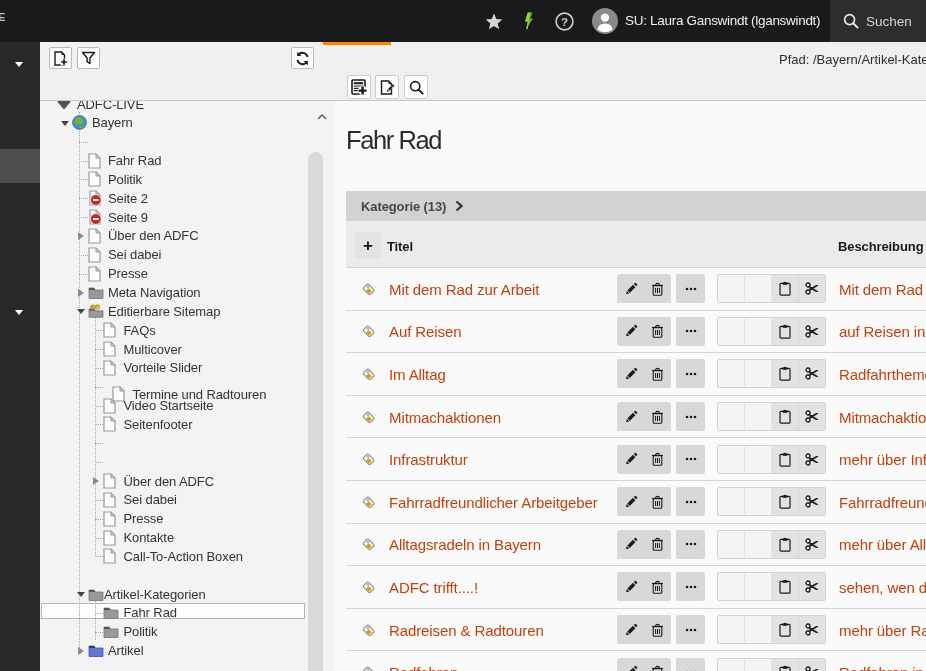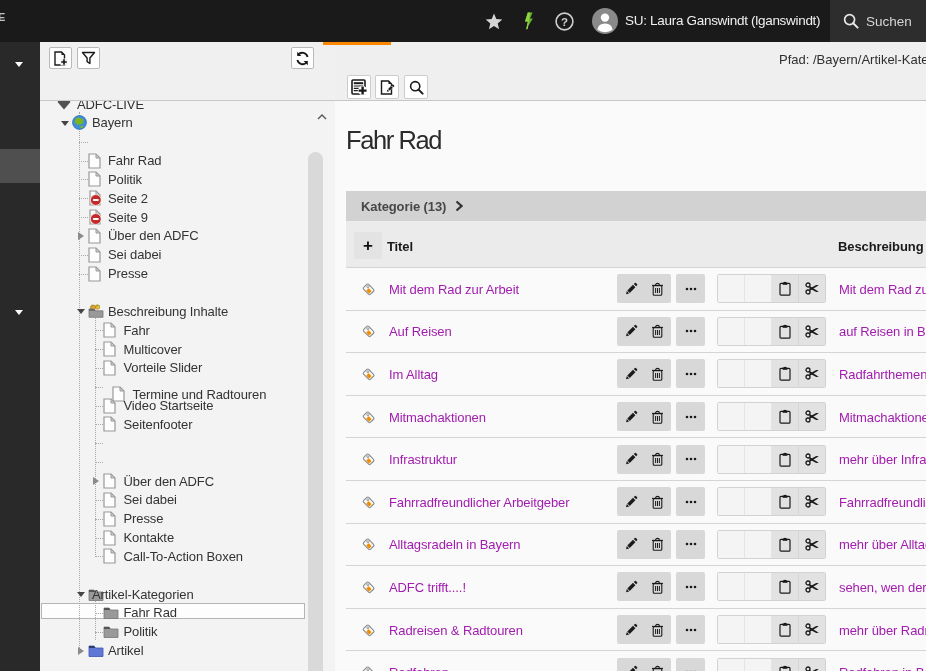--- a/index.html
+++ b/index.html
@@ -43,21 +43,21 @@
 #pfad{position:absolute;top:10px;left:444px;width:147px;font-size:13px;color:#2f2f2f;white-space:nowrap;overflow:hidden;}
 .dbtn{position:absolute;top:33px;width:24px;height:24px;background:#fff;border:1px solid #ccc;border-radius:2px;display:flex;align-items:center;justify-content:center;}
 h1{position:absolute;top:84px;left:11px;font-size:25.5px;font-weight:400;color:#2b2b2b;letter-spacing:-1.4px;white-space:nowrap;}
 #panel{position:absolute;top:149px;left:11px;width:581px;}
 #panelhead{height:30px;background:#d2d2d2;display:flex;align-items:center;font-size:13px;font-weight:bold;color:#474747;padding-left:15px;letter-spacing:-0.1px;}
 #panelhead .arr{margin-left:9px;display:flex;}
 #thead{height:46px;background:#ebebeb;position:relative;font-size:13px;font-weight:bold;color:#1a1a1a;}
 #plusbtn{position:absolute;left:8px;top:11px;width:28px;height:27px;background:#e3e3e3;border-radius:2px;display:flex;align-items:center;justify-content:center;font-size:17px;font-weight:bold;color:#111;}
 #th-titel{position:absolute;left:41px;top:18px;letter-spacing:-0.1px;}
 #th-beschr{position:absolute;left:492px;top:18px;letter-spacing:-0.1px;}
-.row{height:42.6px;background:#fafafa;border-top:1px solid #d4d4d4;position:relative;font-size:13px;color:#a21caf;}
+.row{height:42.6px;background:#fafafa;border-top:1px solid #d4d4d4;position:relative;font-size:15px;color:#c2410c;}
 .rtitle{position:absolute;left:43px;top:50%;transform:translateY(-50%);white-space:nowrap;letter-spacing:-0.1px;}
 .rdesc{position:absolute;left:493px;top:50%;transform:translateY(-50%);white-space:nowrap;letter-spacing:-0.1px;}
 .rtag{position:absolute;left:15px;top:50%;margin-top:-8px;}
 .bgrp1{position:absolute;left:271px;top:50%;margin-top:-14.5px;width:54px;height:29px;background:#d8d8d8;border-radius:2px;display:flex;}
 .bgrp1 div{flex:1;display:flex;align-items:center;justify-content:center;}
 .bmore{position:absolute;left:330px;top:50%;margin-top:-14.5px;width:29px;height:29px;background:#d8d8d8;border-radius:2px;display:flex;align-items:center;justify-content:center;}
 .bgrp2{position:absolute;left:371px;top:50%;margin-top:-14.5px;width:109px;height:29px;border:1px solid #d2d2d2;border-radius:2px;display:flex;overflow:hidden;}
 .bgrp2 .dis{width:27px;background:#f4f4f4;border-right:1px solid #e4e4e4;}
 .bgrp2 .act{flex:1;background:#e2e2e2;display:flex;align-items:center;justify-content:center;}
 </style>
@@ -210,41 +210,51 @@
       </div>
 <div class="trow" style="top:231.65px;">
         <span class="ticon" style="left:47.5px;">
           <svg width="13" height="16" viewBox="0 0 13 16">
             <path d="M1 1 h7 l4 4 v10 h-11 z" fill="#fdfdfd" stroke="#999" stroke-width="1.2"></path>
             <path d="M8 1 l4 4 h-4 z" fill="#ccc" stroke="#999" stroke-width="1"></path>
           </svg>
         </span>
         <span class="tlabel" style="left:68px;">Presse</span>
       </div>
+<div class="trow" style="top:250.50px;">
+        <div class="tcaret cright" style="left:37.5px;"></div>
+        <span class="ticon" style="left:47.5px;">
+          <svg width="16" height="13" viewBox="0 0 16 13">
+            <path d="M1 2 h5 l1.4 2 H15 v8.5 H1 z" fill="#999" stroke="#777" stroke-width="0.8"></path>
+            <path d="M1 2 h5 l1.4 2 H1z" fill="#555"></path>
+          </svg>
+        </span>
+        <span class="tlabel" style="left:68px;">Meta Navigation</span>
+      </div>
 <div class="trow" style="top:269.35px;">
         <div class="tcaret cdown" style="left:36.5px;"></div>
         <span class="ticon" style="left:47.5px;">
           <svg width="16" height="14" viewBox="0 0 16 14">
             <circle cx="5" cy="3.5" r="2.6" fill="#e8a33d" stroke="#b07820" stroke-width="0.7"></circle>
             <circle cx="9.5" cy="3" r="2.2" fill="#f0c040" stroke="#b07820" stroke-width="0.7"></circle>
             <path d="M3.2 3.2 l2-1.4 M8 2.6 l1.8-1" stroke="#7ab51d" stroke-width="1.2"></path>
             <path d="M1 5 h5 l1.4 1.8 H15 v6.5 H1 z" fill="#999" stroke="#777" stroke-width="0.8"></path>
             <path d="M1 5 h5 l1.4 1.8 H1z" fill="#666"></path>
           </svg>
         </span>
-        <span class="tlabel" style="left:68px;">Beschreibung Inhalte</span>
+        <span class="tlabel" style="left:68px;">Editierbare Sitemap</span>
       </div>
 <div class="trow" style="top:288.20px;">
         <span class="ticon" style="left:63px;">
           <svg width="13" height="16" viewBox="0 0 13 16">
             <path d="M1 1 h7 l4 4 v10 h-11 z" fill="#fdfdfd" stroke="#999" stroke-width="1.2"></path>
             <path d="M8 1 l4 4 h-4 z" fill="#ccc" stroke="#999" stroke-width="1"></path>
           </svg>
         </span>
-        <span class="tlabel" style="left:83.5px;">Fahr</span>
+        <span class="tlabel" style="left:83.5px;">FAQs</span>
       </div>
 <div class="trow" style="top:307.05px;">
         <span class="ticon" style="left:63px;">
           <svg width="13" height="16" viewBox="0 0 13 16">
             <path d="M1 1 h7 l4 4 v10 h-11 z" fill="#fdfdfd" stroke="#999" stroke-width="1.2"></path>
             <path d="M8 1 l4 4 h-4 z" fill="#ccc" stroke="#999" stroke-width="1"></path>
           </svg>
         </span>
         <span class="tlabel" style="left:83.5px;">Multicover</span>
       </div>
@@ -331,21 +341,21 @@
         <span class="tlabel" style="left:83.5px;">Call-To-Action Boxen</span>
       </div>
 <div class="trow" style="top:552.10px;">
         <div class="tcaret cdown" style="left:36.5px;"></div>
         <span class="ticon" style="left:47.5px;">
           <svg width="16" height="13" viewBox="0 0 16 13">
             <path d="M1 2 h5 l1.4 2 H15 v8.5 H1 z" fill="#999" stroke="#777" stroke-width="0.8"></path>
             <path d="M1 2 h5 l1.4 2 H1z" fill="#555"></path>
           </svg>
         </span>
-        <span class="tlabel" style="left:52px;">Artikel-Kategorien</span>
+        <span class="tlabel" style="left:64px;">Artikel-Kategorien</span>
       </div>
 <div class="trow" style="top:570.95px;">
         <span class="ticon" style="left:63px;">
           <svg width="16" height="13" viewBox="0 0 16 13">
             <path d="M1 2 h5 l1.4 2 H15 v8.5 H1 z" fill="#999" stroke="#777" stroke-width="0.8"></path>
             <path d="M1 2 h5 l1.4 2 H1z" fill="#555"></path>
           </svg>
         </span>
         <span class="tlabel" style="left:83.5px;">Fahr Rad</span>
       </div>

